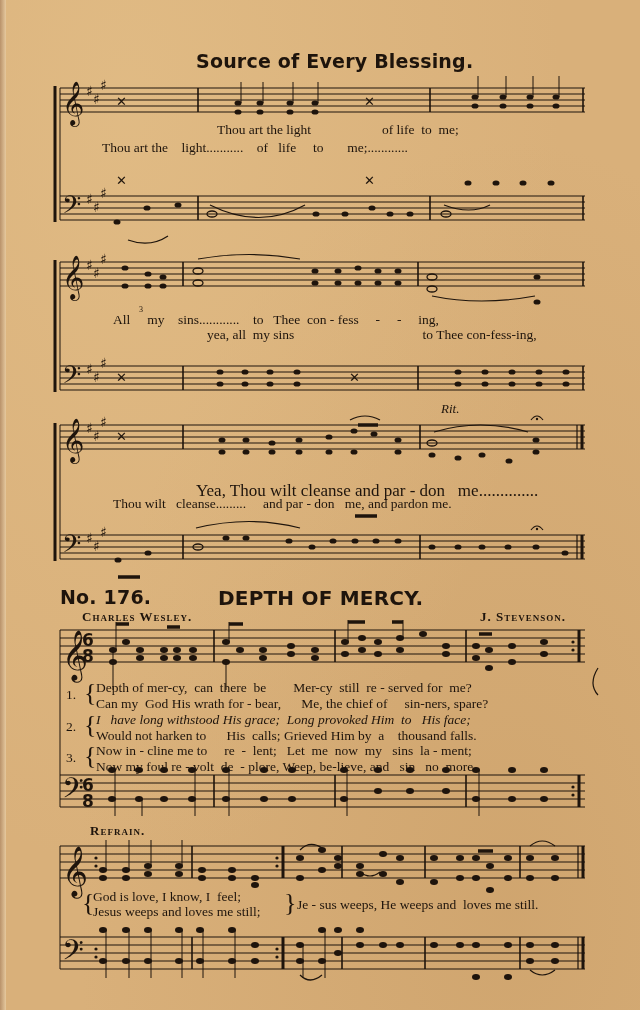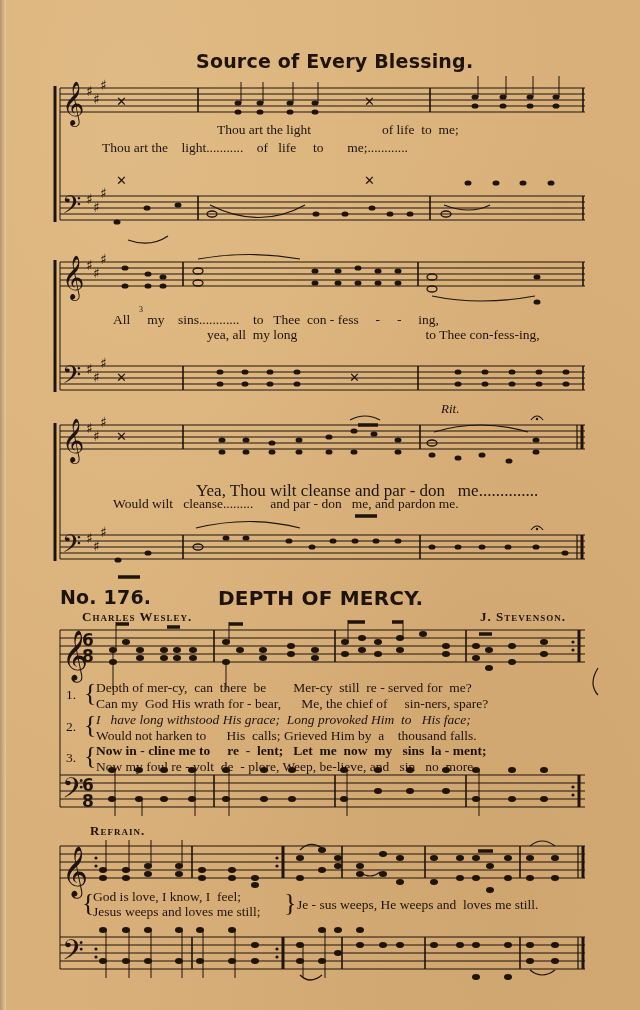--- a/index.html
+++ b/index.html
@@ -566,45 +566,45 @@
       <circle cx="537" cy="529" r="1.2"></circle>
     </g>
 </svg>
 
 <div class="abs title" style="left:196px;top:50px;">Source of Every Blessing.</div>
 
 <div class="abs lyric" style="left:217px;top:122px;text-align:right;">Thou art the light                     of life  to  me;</div>
 <div class="abs lyric" style="left:102px;top:140px;">Thou art the    light...........    of   life     to       me;............</div>
 
 <div class="abs lyric" style="left:113px;top:312px;">All     my    sins............    to   Thee  con - fess     -     -     ing,</div>
-<div class="abs lyric" style="left:207px;top:327px;">yea, all  my long                                      to Thee con-fess-ing,</div>
+<div class="abs lyric" style="left:207px;top:327px;">yea, all  my sins                                      to Thee con-fess-ing,</div>
 <div class="abs" style="left:139px;top:305px;font-size:8px;font-family:'Liberation Serif',serif;">3</div>
 
 <div class="abs italic" style="left:441px;top:401px;">Rit.</div>
 <div class="abs lyric-sm" style="left:196px;top:481px;">Yea, Thou wilt cleanse and par - don   me..............</div>
-<div class="abs lyric" style="left:113px;top:496px;">Would wilt   cleanse.........     and par - don   me, and pardon me.</div>
+<div class="abs lyric" style="left:113px;top:496px;">Thou wilt   cleanse.........     and par - don   me, and pardon me.</div>
 
 <div class="abs title" style="left:60px;top:586px;">No. 176.</div>
 <div class="abs title" style="left:218px;top:586px;font-size:20px;">DEPTH OF MERCY.</div>
 <div class="abs small-caps" style="left:82px;top:609px;">Charles Wesley.</div>
 <div class="abs small-caps" style="left:480px;top:609px;">J. Stevenson.</div>
 
 <div class="abs verse-num" style="left:66px;top:687px;">1.</div>
 <div class="abs" style="left:84px;top:680px;font-size:26px;line-height:26px;font-family:'Liberation Serif',serif;">{</div>
 <div class="abs lyric" style="left:96px;top:680px;">Depth of mer-cy,  can  there  be        Mer-cy  still  re - served for  me?</div>
 <div class="abs lyric" style="left:96px;top:696px;">Can my  God His wrath for - bear,      Me, the chief of     sin-ners, spare?</div>
 
 <div class="abs verse-num" style="left:66px;top:719px;">2.</div>
 <div class="abs" style="left:84px;top:712px;font-size:26px;line-height:26px;font-family:'Liberation Serif',serif;">{</div>
 <div class="abs lyric" style="left:96px;top:712px;font-style:italic;">I   have long withstood His grace;  Long provoked Him  to   His face;</div>
 <div class="abs lyric" style="left:96px;top:728px;text-align:right;">Would not harken to      His  calls; Grieved Him by  a    thousand falls.</div>
 
 <div class="abs verse-num" style="left:66px;top:750px;">3.</div>
 <div class="abs" style="left:84px;top:743px;font-size:26px;line-height:26px;font-family:'Liberation Serif',serif;">{</div>
-<div class="abs lyric" style="left:96px;top:743px;font-weight:bold;">Now in - cline me to     re  -  lent;   Let  me  now  my   sins  la - ment;</div>
+<div class="abs lyric" style="left:96px;top:743px;">Now in - cline me to     re  -  lent;   Let  me  now  my   sins  la - ment;</div>
 <div class="abs lyric" style="left:96px;top:759px;">Now my foul re - volt  de  - plore, Weep, be-lieve, and   sin   no  more.</div>
 
 <div class="abs small-caps" style="left:90px;top:823px;">Refrain.</div>
 <div class="abs" style="left:82px;top:890px;font-size:26px;line-height:26px;font-family:'Liberation Serif',serif;">{</div>
 <div class="abs lyric" style="left:93px;top:889px;">God is love, I know, I  feel;</div>
 <div class="abs lyric" style="left:93px;top:904px;">Jesus weeps and loves me still;</div>
 <div class="abs" style="left:284px;top:890px;font-size:26px;line-height:26px;font-family:'Liberation Serif',serif;">}</div>
 <div class="abs lyric" style="left:297px;top:897px;">Je - sus weeps, He weeps and  loves me still.</div>
 
 </body></html>

